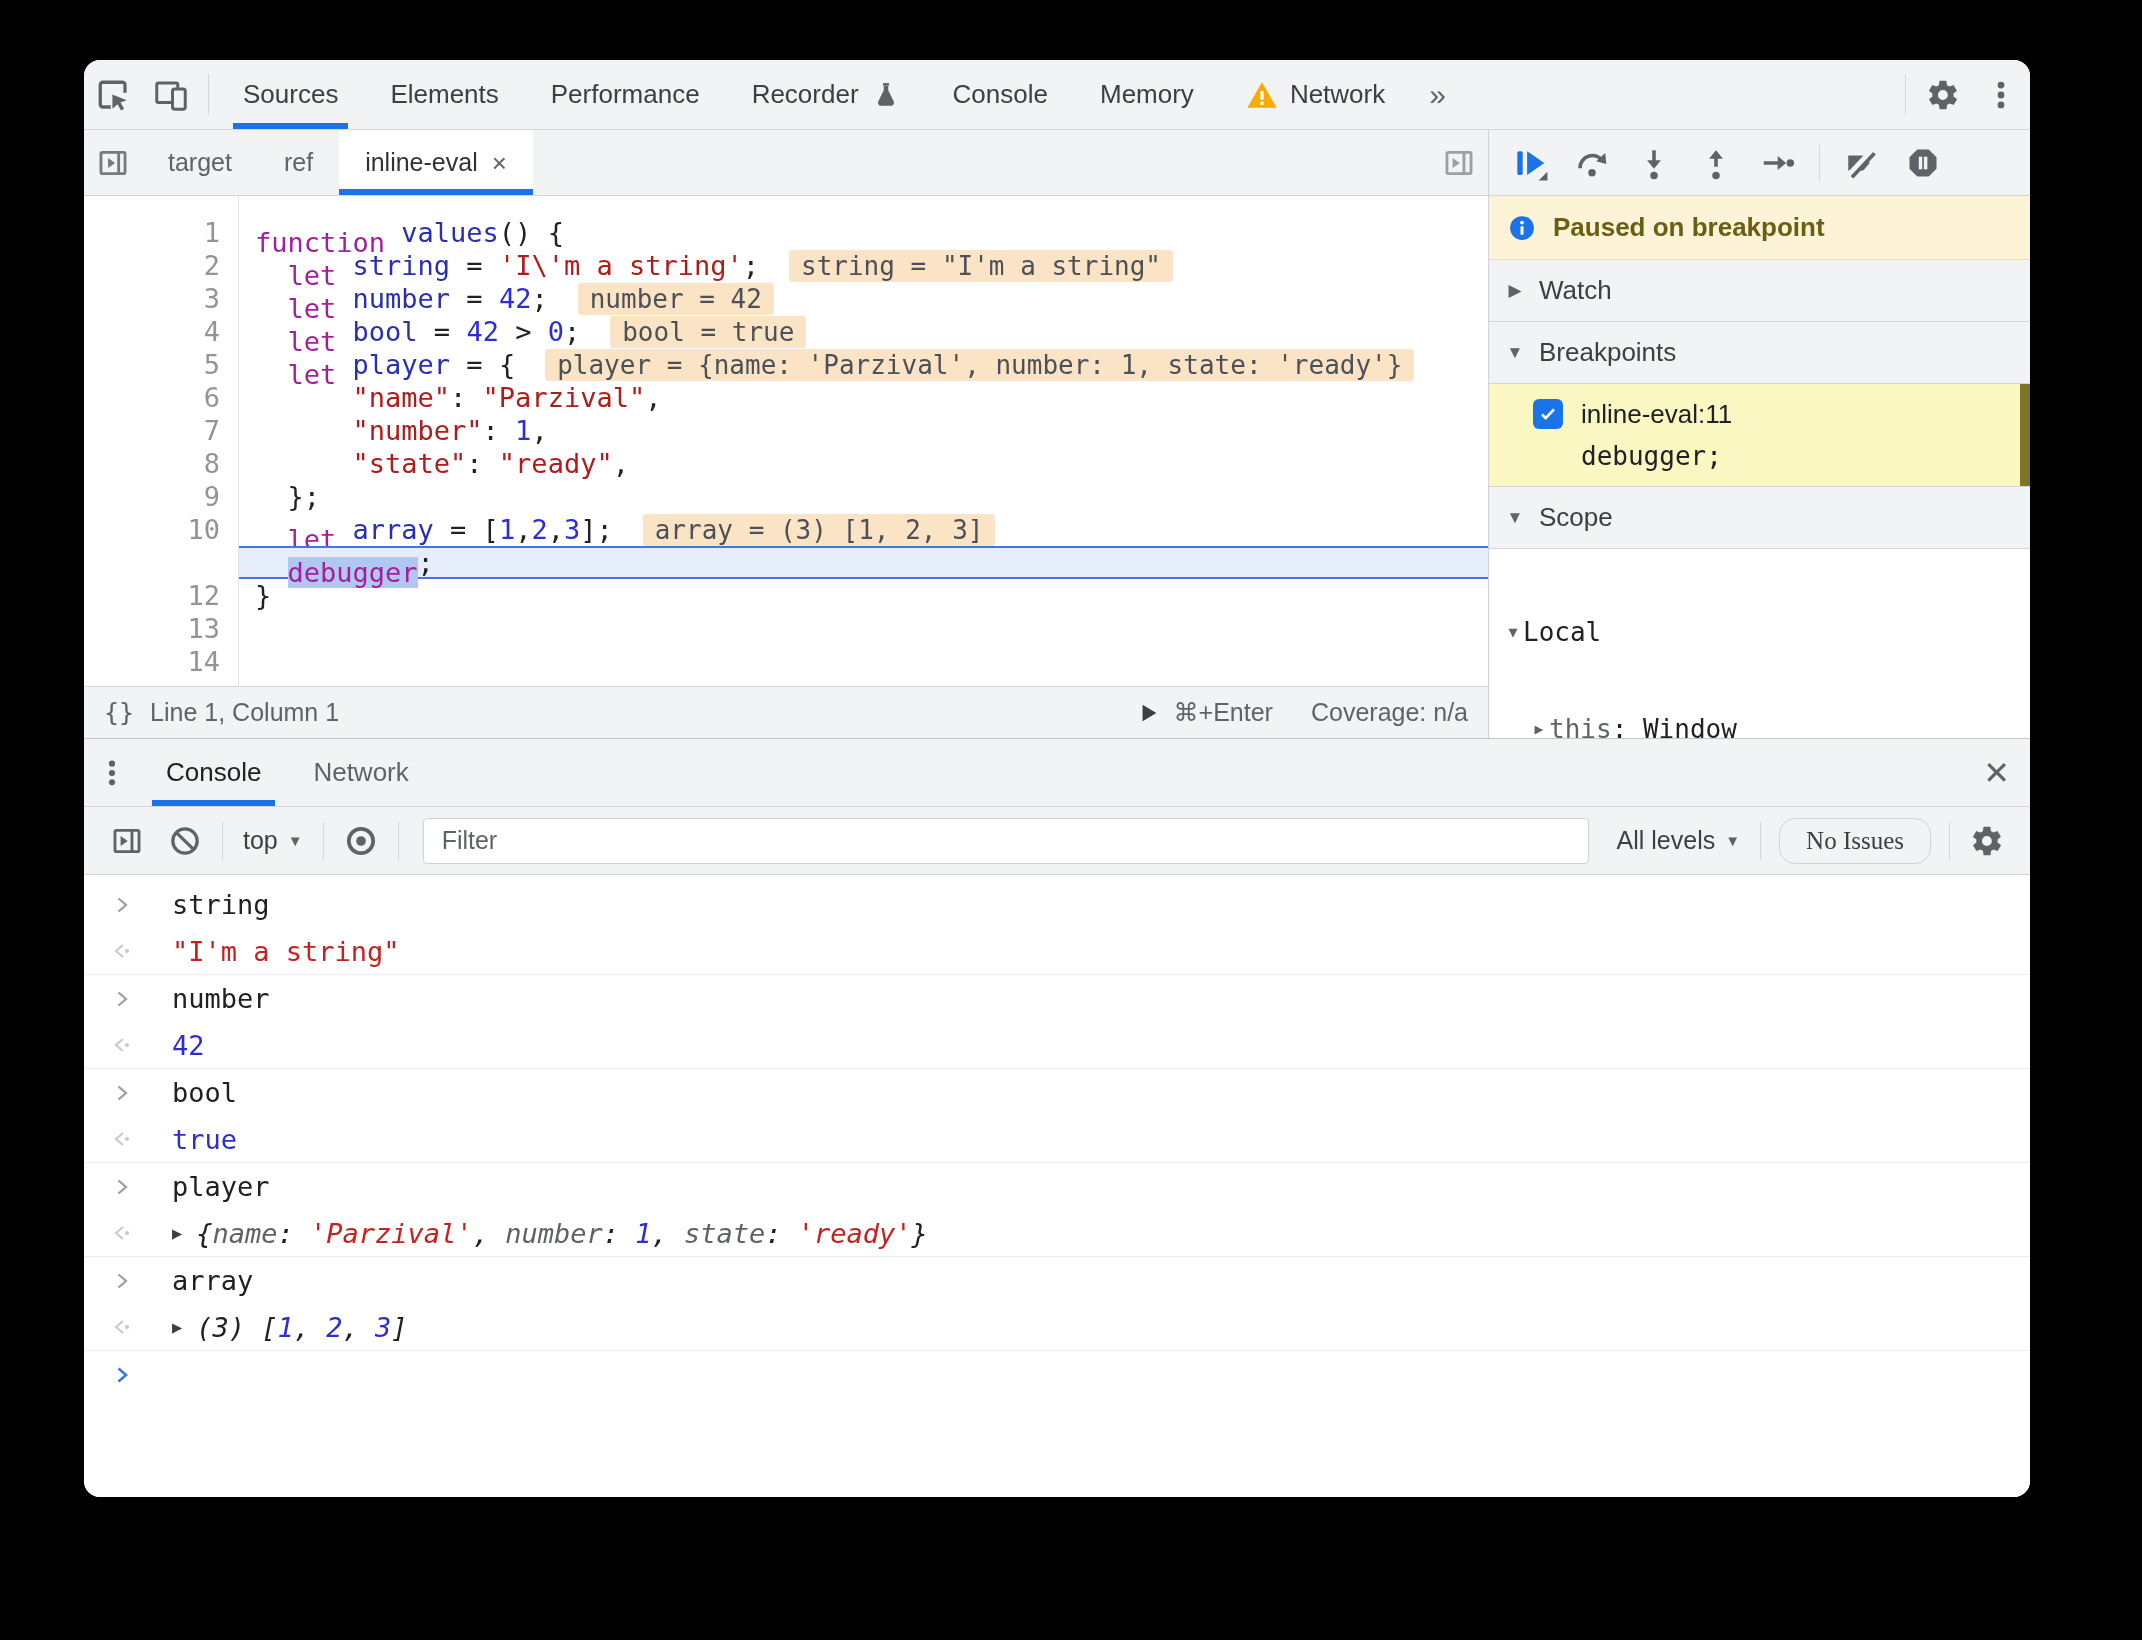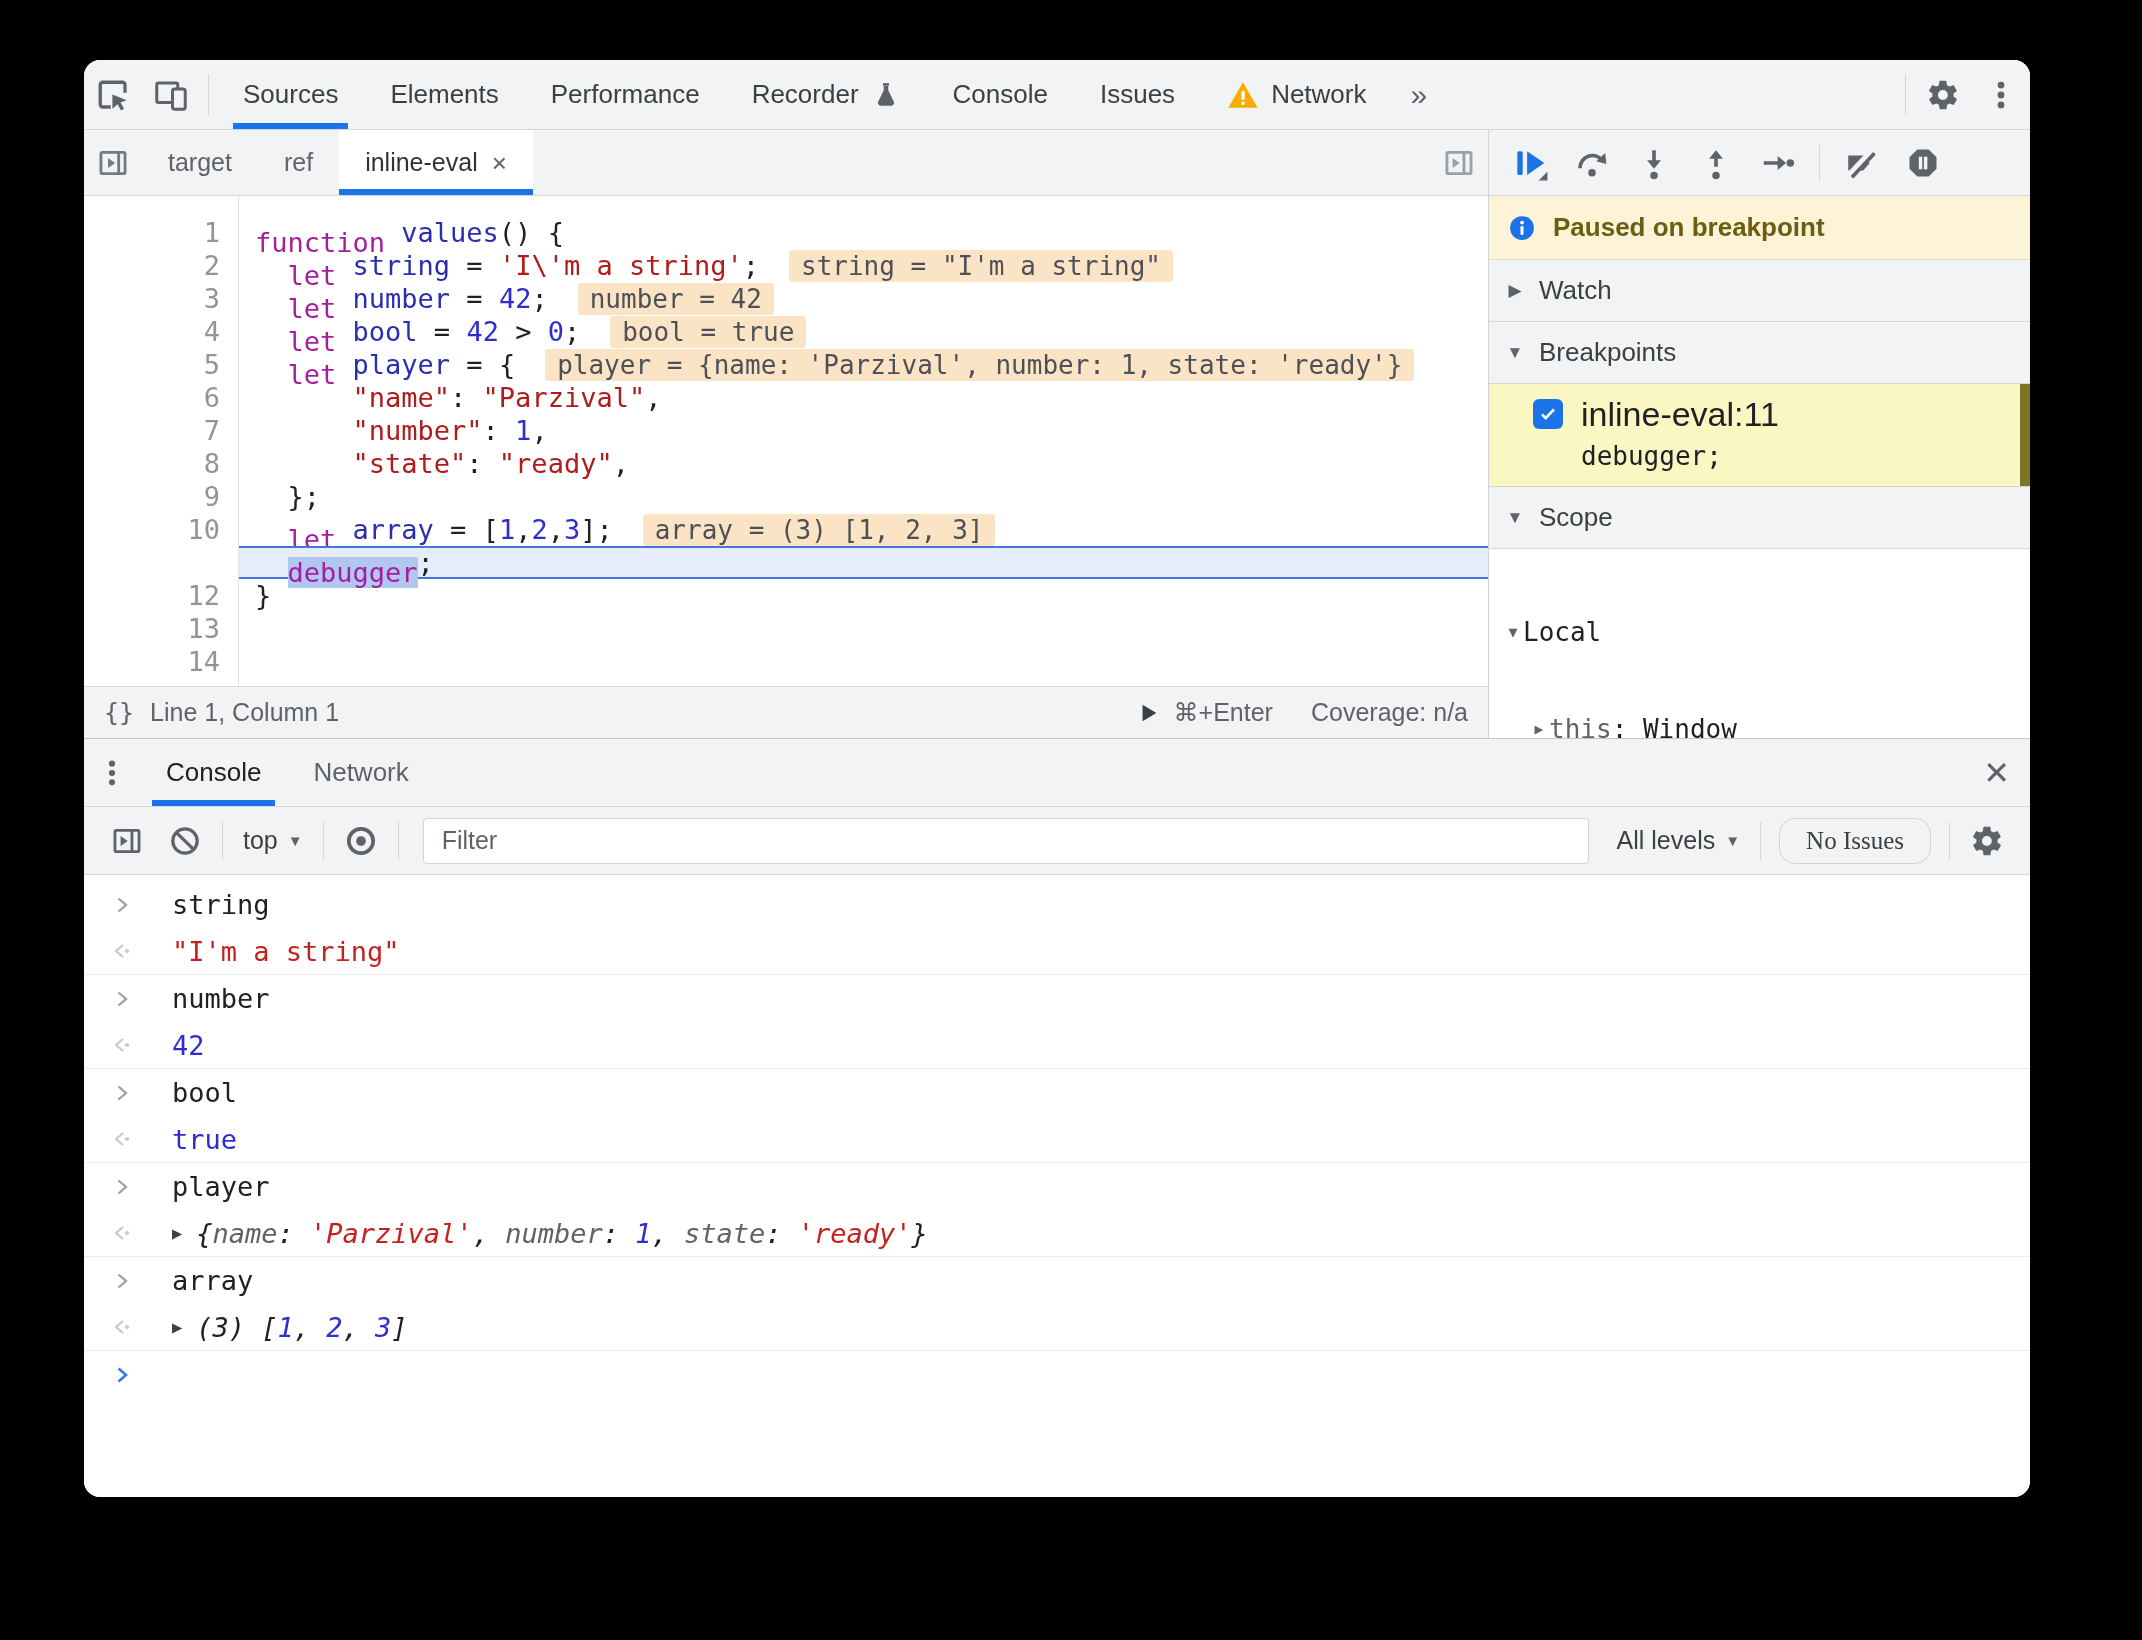--- a/index.html
+++ b/index.html
@@ -59,21 +59,21 @@
   .sb-cov{ margin-left:24px; }
   
   .sidebar{ flex:1; display:flex; flex-direction:column; background:#fff; min-width:0; }
   .dbg-toolbar{ height:66px; background:#f1f3f4; border-bottom:1px solid #d4d7da; display:flex; align-items:center; padding-left:10px; }
   .dbg-btn{ width:62px; height:56px; display:flex; align-items:center; justify-content:center; }
   .paused-banner{ height:64px; background:#fdf3d7; border-bottom:1px solid #e6ddbb; display:flex; align-items:center; gap:16px; padding:0 18px; }
   .paused-text{ font-size:26px; font-weight:bold; color:#6b5d12; }
   .section-row{ height:62px; background:#f1f3f4; border-bottom:1px solid #d4d7da; display:flex; align-items:center; gap:14px; padding:0 16px; font-size:26px; color:#3c4043; }
   .tri{ font-size:17px; color:#5f6368; width:20px; text-align:center; flex:0 0 auto; }
   .bp-entry{ background:#fbf7c2; border-bottom:1px solid #d4d7da; position:relative; padding:8px 0 10px; }
-  .bp-line1{ display:flex; align-items:center; gap:18px; padding-left:44px; height:44px; font-size:34px; color:#202124; }
+  .bp-line1{ display:flex; align-items:center; gap:18px; padding-left:44px; height:44px; font-size:26px; color:#202124; }
   .bp-check{ width:30px; height:30px; background:#1a73e8; border-radius:6px; display:flex; align-items:center; justify-content:center; flex:0 0 auto; }
   .bp-code{ padding-left:92px; height:40px; display:flex; align-items:center; font-family:"DejaVu Sans Mono",monospace; font-size:26px; color:#202124; }
   .bp-strip{ position:absolute; right:0; top:0; bottom:0; width:10px; background:#7d7524; }
   .scope-body{ flex:1; overflow:hidden; font-family:"DejaVu Sans Mono",monospace; font-size:26px; padding-top:4px; white-space:pre; }
   .scope-row{ height:37px; display:flex; align-items:center; padding-left:14px; }
   .scope-row .tri{ font-size:15px; color:#5f6368; }
   .scope-indent{ padding-left:40px; }
   .sn-root{ color:#202124; }
   .sn-gray{ color:#5f6368; }
   .tk-key{ color:#5f6368; }
@@ -140,21 +140,21 @@
             <svg width="30" height="30" viewBox="0 0 24 24">
               <rect x="9.6" y="2.5" width="4.8" height="2" fill="#5f6368"></rect>
               <path d="M10.2 4.5h3.6v3.6l4.4 9c.7 1.5-.4 3.4-2.1 3.4H7.9c-1.7 0-2.8-1.9-2.1-3.4l4.4-9z" fill="#5f6368"></path>
             </svg>
           </span>
         </div>
         <div class="main-tab">
           <span>Console</span>
         </div>
         <div class="main-tab">
-          <span>Issues</span>
+          <span>Memory</span>
         </div>
         <div class="main-tab">
           <span style="display: flex;">
             <svg width="32" height="32" viewBox="0 0 24 24">
               <path d="M12 2.5L23 21.5H1z" fill="#f9ab00"></path>
               <rect x="10.8" y="9" width="2.4" height="6.5" fill="#fff"></rect>
               <rect x="10.8" y="17" width="2.4" height="2.4" fill="#fff"></rect>
             </svg>
           </span>
           <span>Network</span>

